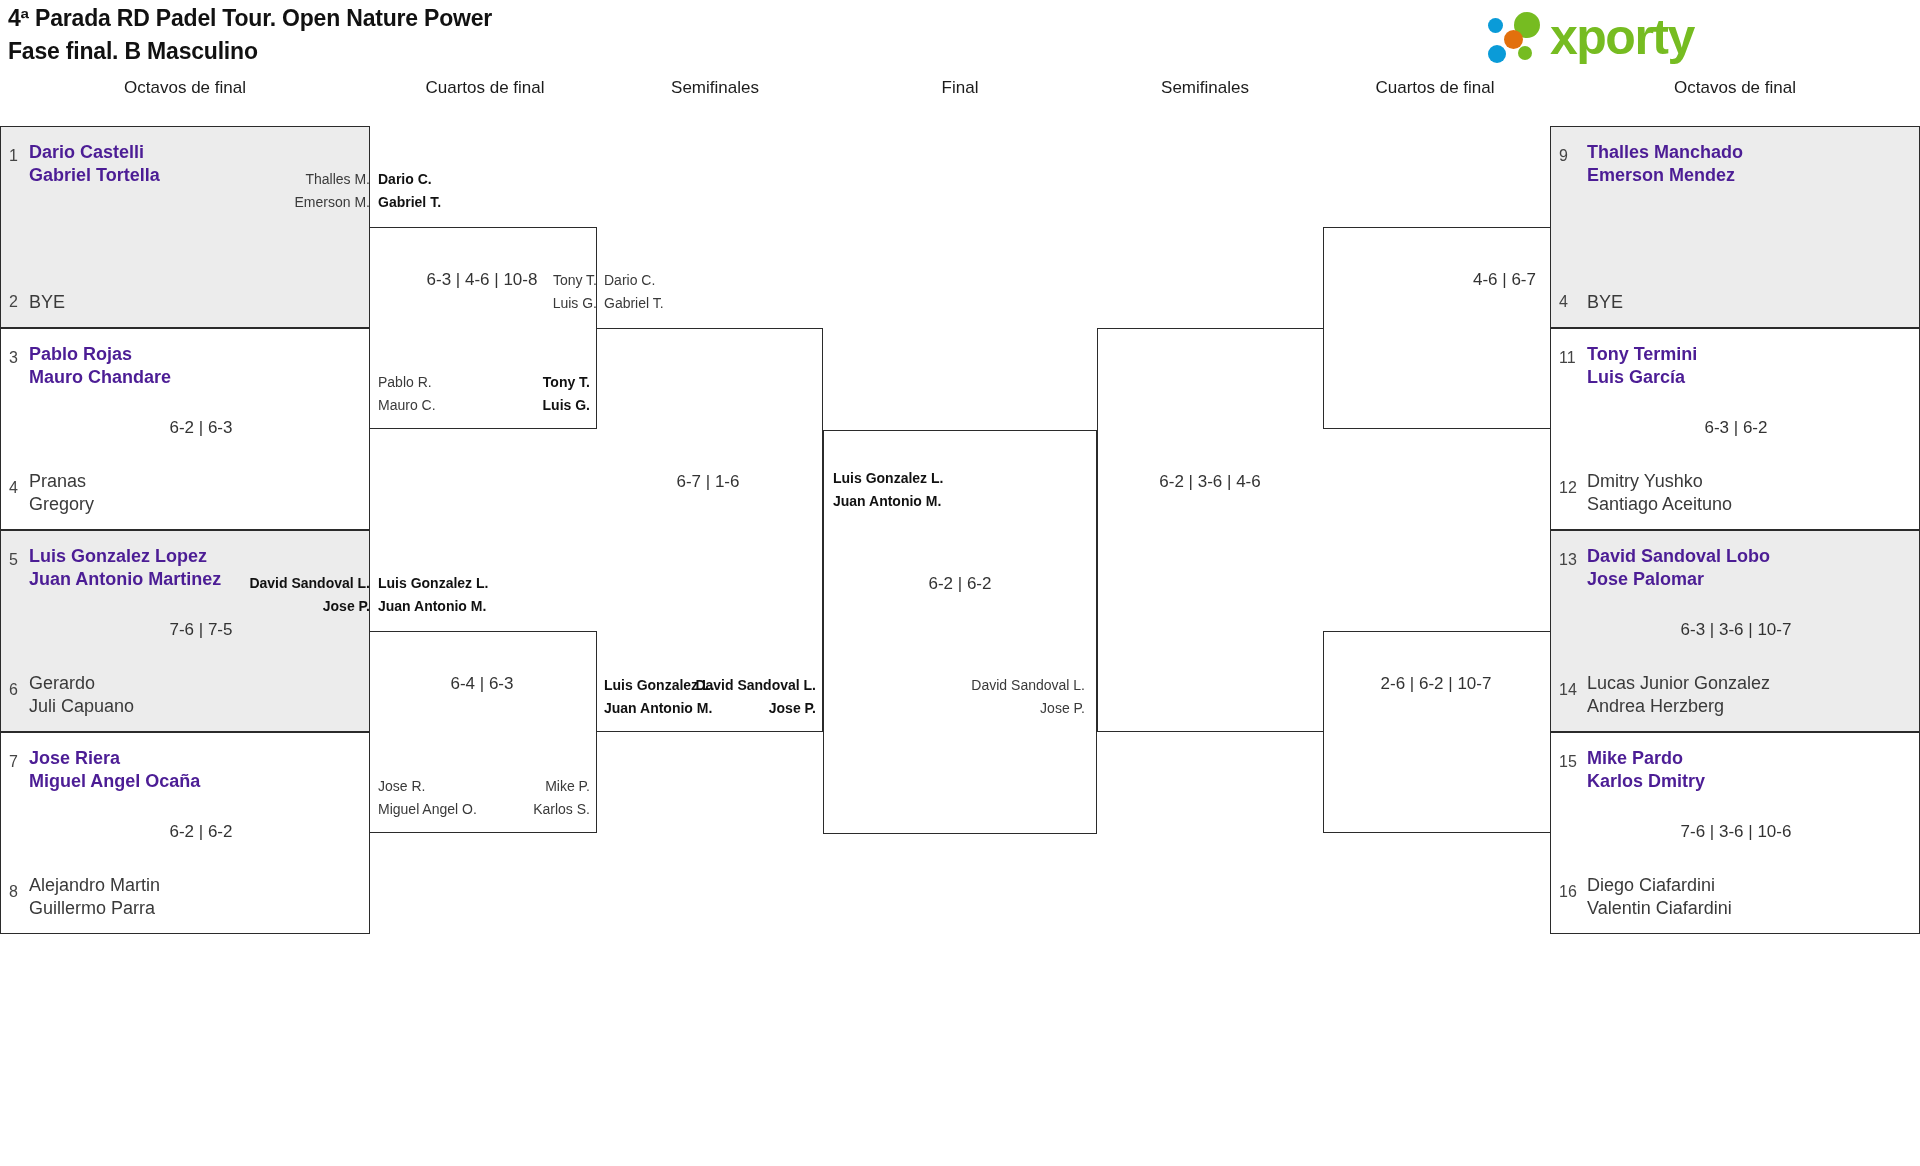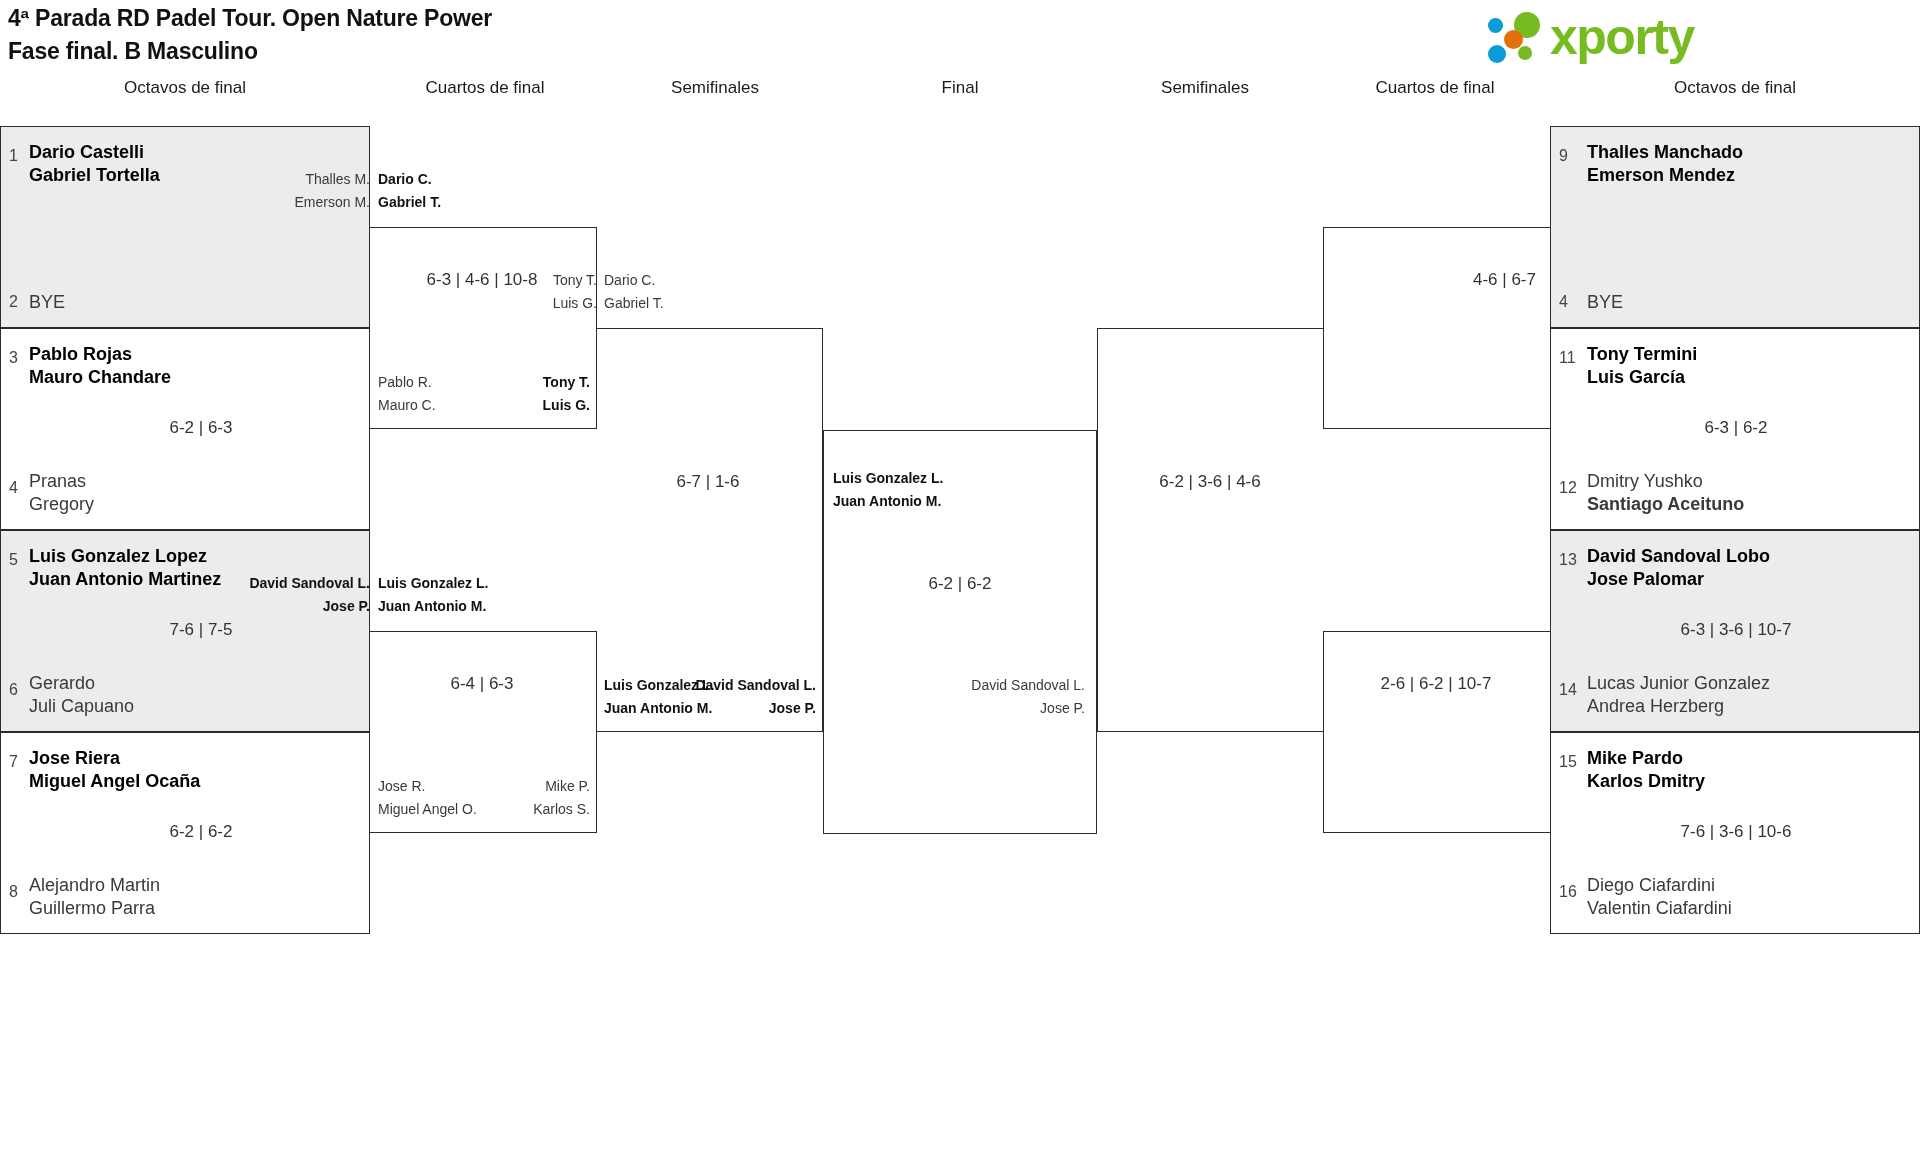--- a/index.html
+++ b/index.html
@@ -85,21 +85,21 @@
   }
   .seed.left  { left: 8px; }
 
   .team {
     position: absolute;
     font-size: 18px;
     line-height: 23px;
     color: #3a3a3a;
     white-space: nowrap;
   }
-  .team.win { font-weight: 700; color: #000000; }
+  .team.win { font-weight: 700; color: #4c1d95; }
   .team.left  { left: 28px; text-align: left; }
   .team.bye   { font-size: 18px; color: #3a3a3a; }
 
   
   .conn {
     position: absolute;
     box-sizing: border-box;
     border-top: 1px solid #2b2b2b;
     border-bottom: 1px solid #2b2b2b;
   }
@@ -253,21 +253,21 @@
     <span class="team left bye" style="left:36px; top:164px;">BYE</span>
   </div>
 
   <div class="slot" style="left:1550px; top:328px; width:370px; height:202px;">
     <span class="seed left" style="top:20px;">11</span>
     <span class="team left win" style="left:36px; top:14px;">Tony Termini</span>
     <span class="team left win" style="left:36px; top:37px;">Luis García</span>
     <span class="score" style="left:60px; top:89px; width:250px;">6-3 | 6-2</span>
     <span class="seed left" style="top:150px;">12</span>
     <span class="team left" style="left:36px; top:141px;">Dmitry Yushko</span>
-    <span class="team left" style="left:36px; top:164px;font-weight:bold;">Santiago Aceituno</span>
+    <span class="team left" style="left:36px; top:164px;">Santiago Aceituno</span>
   </div>
 
   <div class="slot shaded" style="left:1550px; top:530px; width:370px; height:202px;">
     <span class="seed left" style="top:20px;">13</span>
     <span class="team left win" style="left:36px; top:14px;">David Sandoval Lobo</span>
     <span class="team left win" style="left:36px; top:37px;">Jose Palomar</span>
     <span class="score" style="left:60px; top:89px; width:250px;">6-3 | 3-6 | 10-7</span>
     <span class="seed left" style="top:150px;">14</span>
     <span class="team left" style="left:36px; top:141px;">Lucas Junior Gonzalez</span>
     <span class="team left" style="left:36px; top:164px;">Andrea Herzberg</span>

